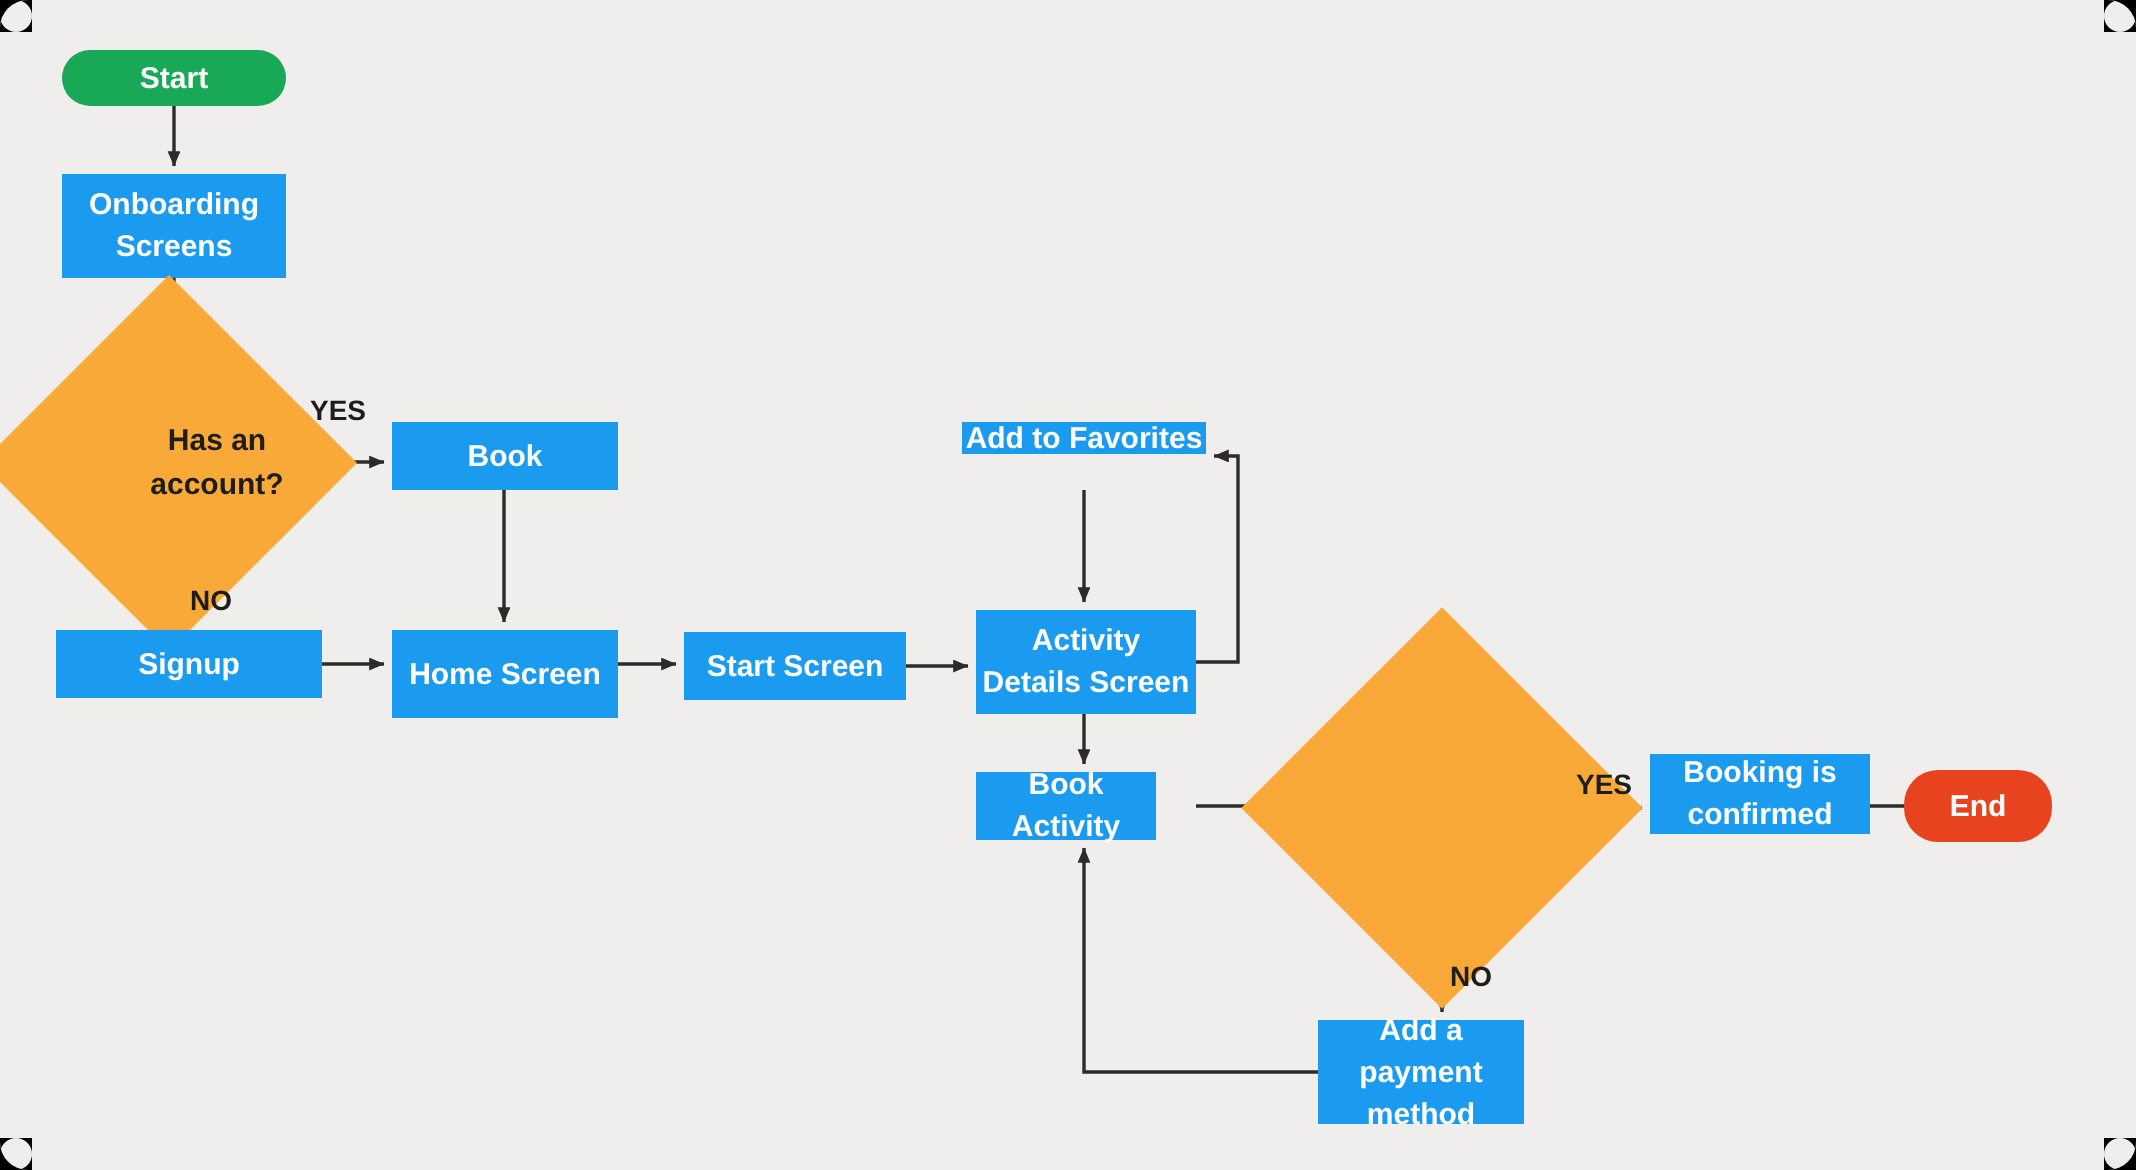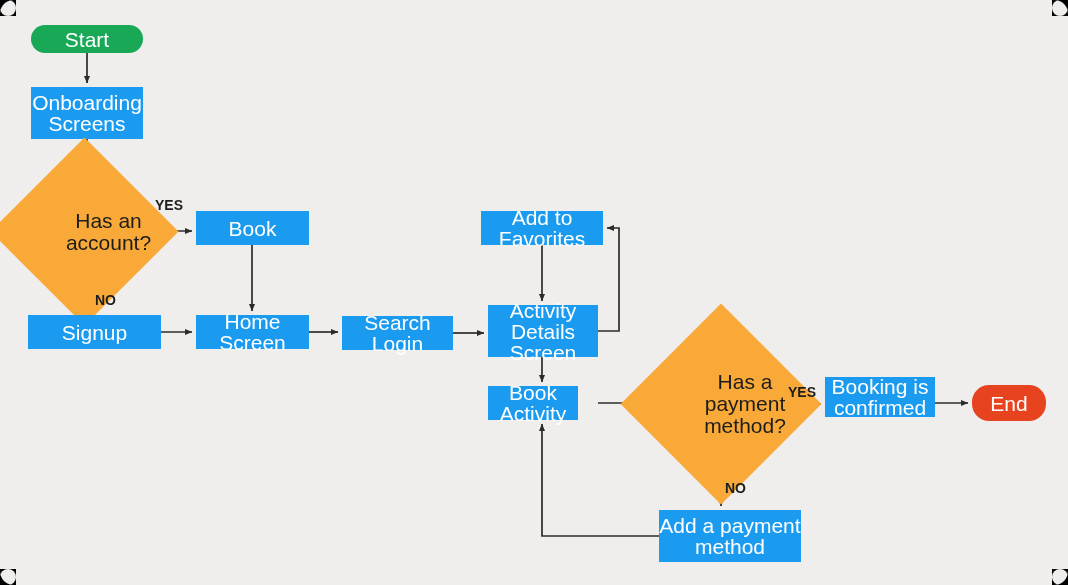--- a/index.html
+++ b/index.html
@@ -24,22 +24,22 @@
     height: 585px;
     pointer-events: none;
   }
   .node {
     position: absolute;
     display: flex;
     align-items: center;
     justify-content: center;
     text-align: center;
     color: #ffffff;
-    font-weight: normal;
-    font-size: 21px;
+    font-weight: bold;
+    font-size: 15px;
     line-height: 21px;
     box-sizing: border-box;
     z-index: 2;
   }
   .node.rect      { background: #1a9bf0; align-items: center; }
   .node.terminal  { background: #18a856; border-radius: 17px; }
   .node.terminal-end { background: #e8431f; border-radius: 17px; }
   .node.decision  {
     background: transparent;
     color: #1d1d1b;
@@ -143,46 +143,45 @@
       <div class="node decision" style="left: 18px; top: 165px; width: 133px; height: 133px;">
         <div class="diamond-shape"></div>
         <div class="dlabel">Has an<br>account?</div>
       </div>
       <div class="node rect" style="left: 196px; top: 211px; width: 113px; height: 34px;">
         <span>Book</span>
       </div>
       <div class="node rect" style="left: 28px; top: 315px; width: 133px; height: 34px;">
         <span>Signup</span>
       </div>
-      <div class="node rect" style="left: 196px; top: 315px; width: 113px; height: 34px;">
+      <div class="node rect" style="left: 196px; top: 315px; width: 113px; height: 44px;">
         <span>Home Screen</span>
       </div>
       <div class="node rect" style="left: 342px; top: 316px; width: 111px; height: 34px;">
-        <span>Search Login</span>
-      </div>
-      <div class="node rect" style="left: 481px; top: 211px; width: 122px; height: 34px;">
+        <span>Start Screen</span>
+      </div>
+      <div class="node rect" style="left: 481px; top: 211px; width: 122px; height: 16px;">
         <span>Add to Favorites</span>
       </div>
       <div class="node rect" style="left: 488px; top: 305px; width: 110px; height: 52px;">
         <span>Activity<br>Details Screen</span>
       </div>
       <div class="node rect" style="left: 488px; top: 386px; width: 90px; height: 34px;">
         <span>Book Activity</span>
       </div>
       <div class="node decision" style="left: 650px; top: 333px; width: 142px; height: 142px;">
         <div class="diamond-shape"></div>
-        <div class="dlabel">Has a<br>payment<br>method?</div>
       </div>
       <div class="node rect" style="left: 825px; top: 377px; width: 110px; height: 40px;">
         <span>Booking is<br>confirmed</span>
       </div>
-      <div class="node terminal-end" style="left: 972px; top: 385px; width: 74px; height: 36px; align-items: center;">
+      <div class="node terminal-end" style="left: 952px; top: 385px; width: 74px; height: 36px; align-items: center;">
         <span>End</span>
       </div>
-      <div class="node rect" style="left: 659px; top: 510px; width: 142px; height: 52px;">
+      <div class="node rect" style="left: 659px; top: 510px; width: 103px; height: 52px;">
         <span>Add a payment<br>method</span>
       </div>
     </div>
   <div id="labels">
       <div class="edge-label" style="left: 155px; top: 197px;">YES</div>
       <div class="edge-label" style="left: 95px; top: 292px;">NO</div>
       <div class="edge-label" style="left: 788px; top: 384px;">YES</div>
       <div class="edge-label" style="left: 725px; top: 480px;">NO</div>
     </div>
 

